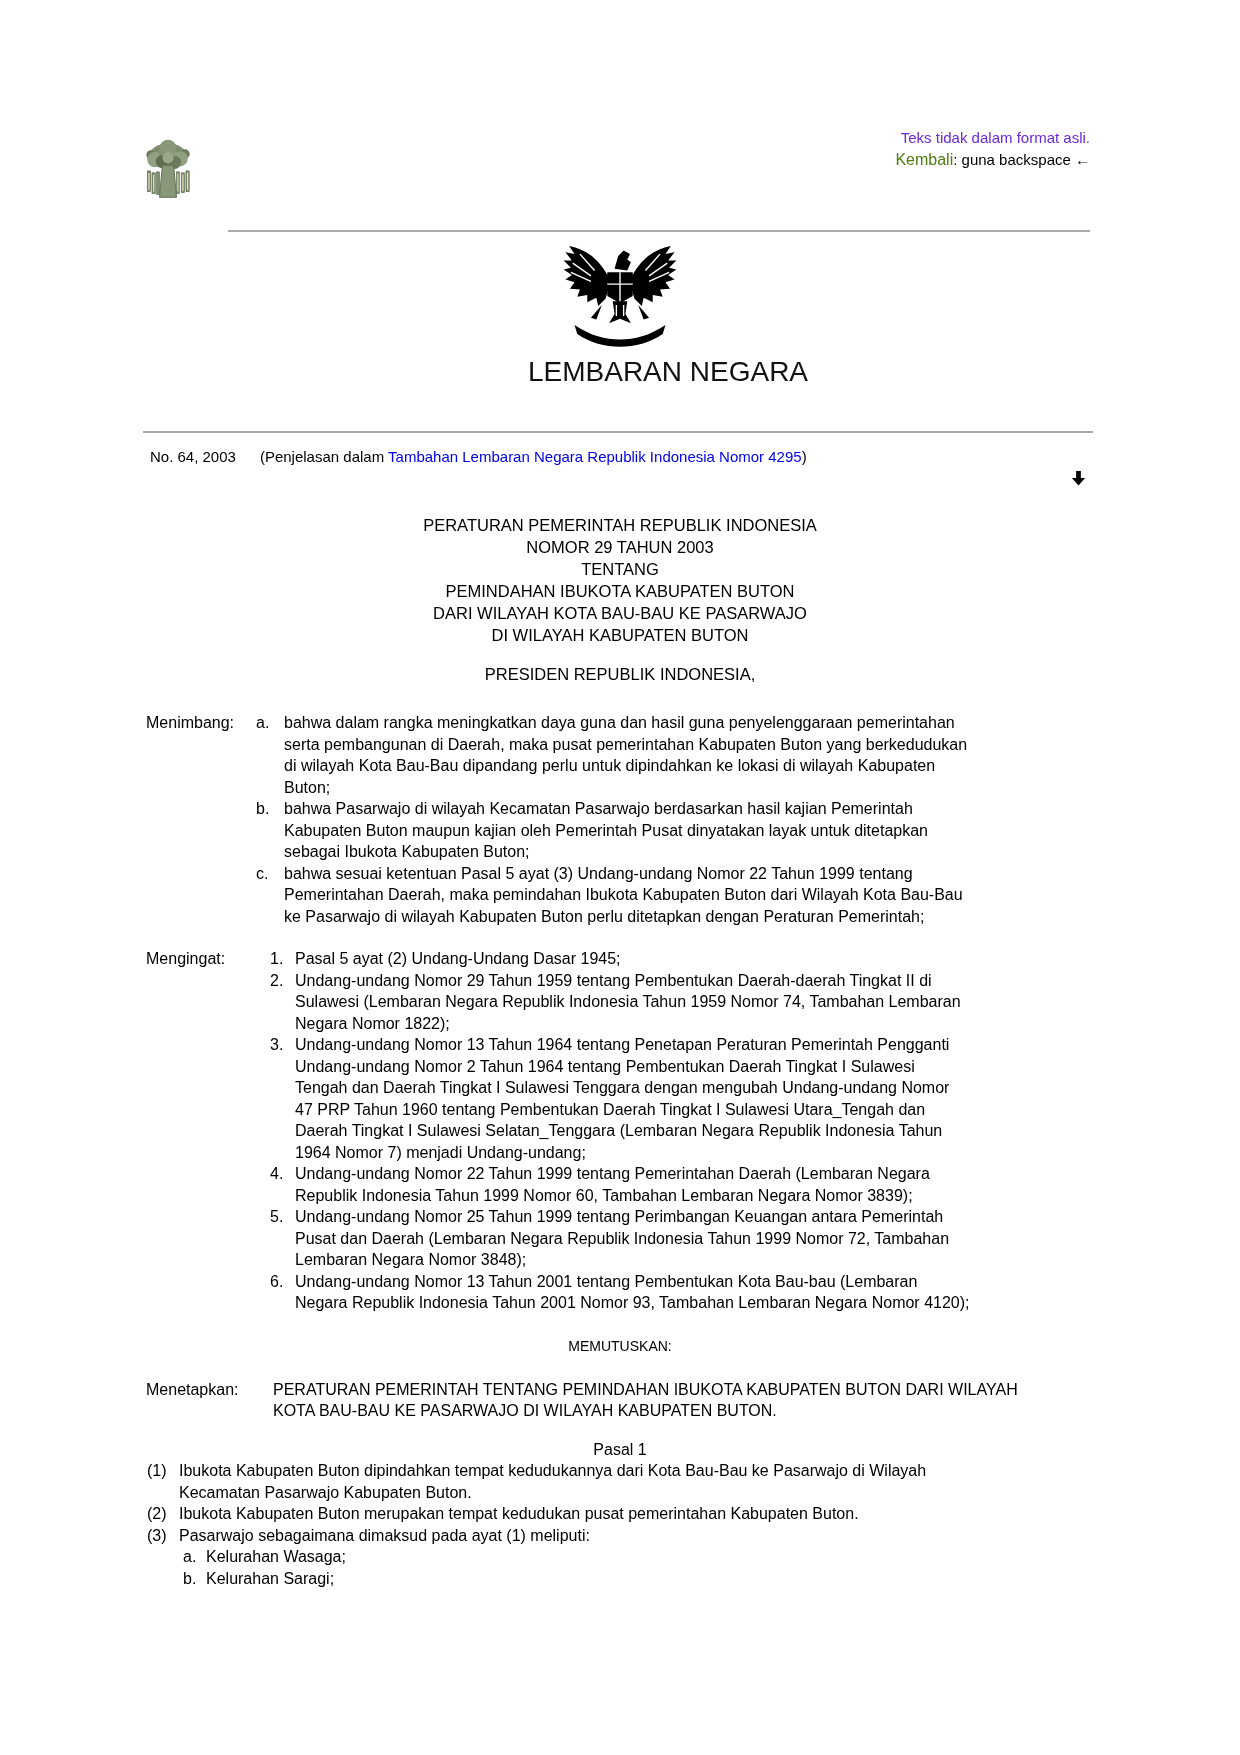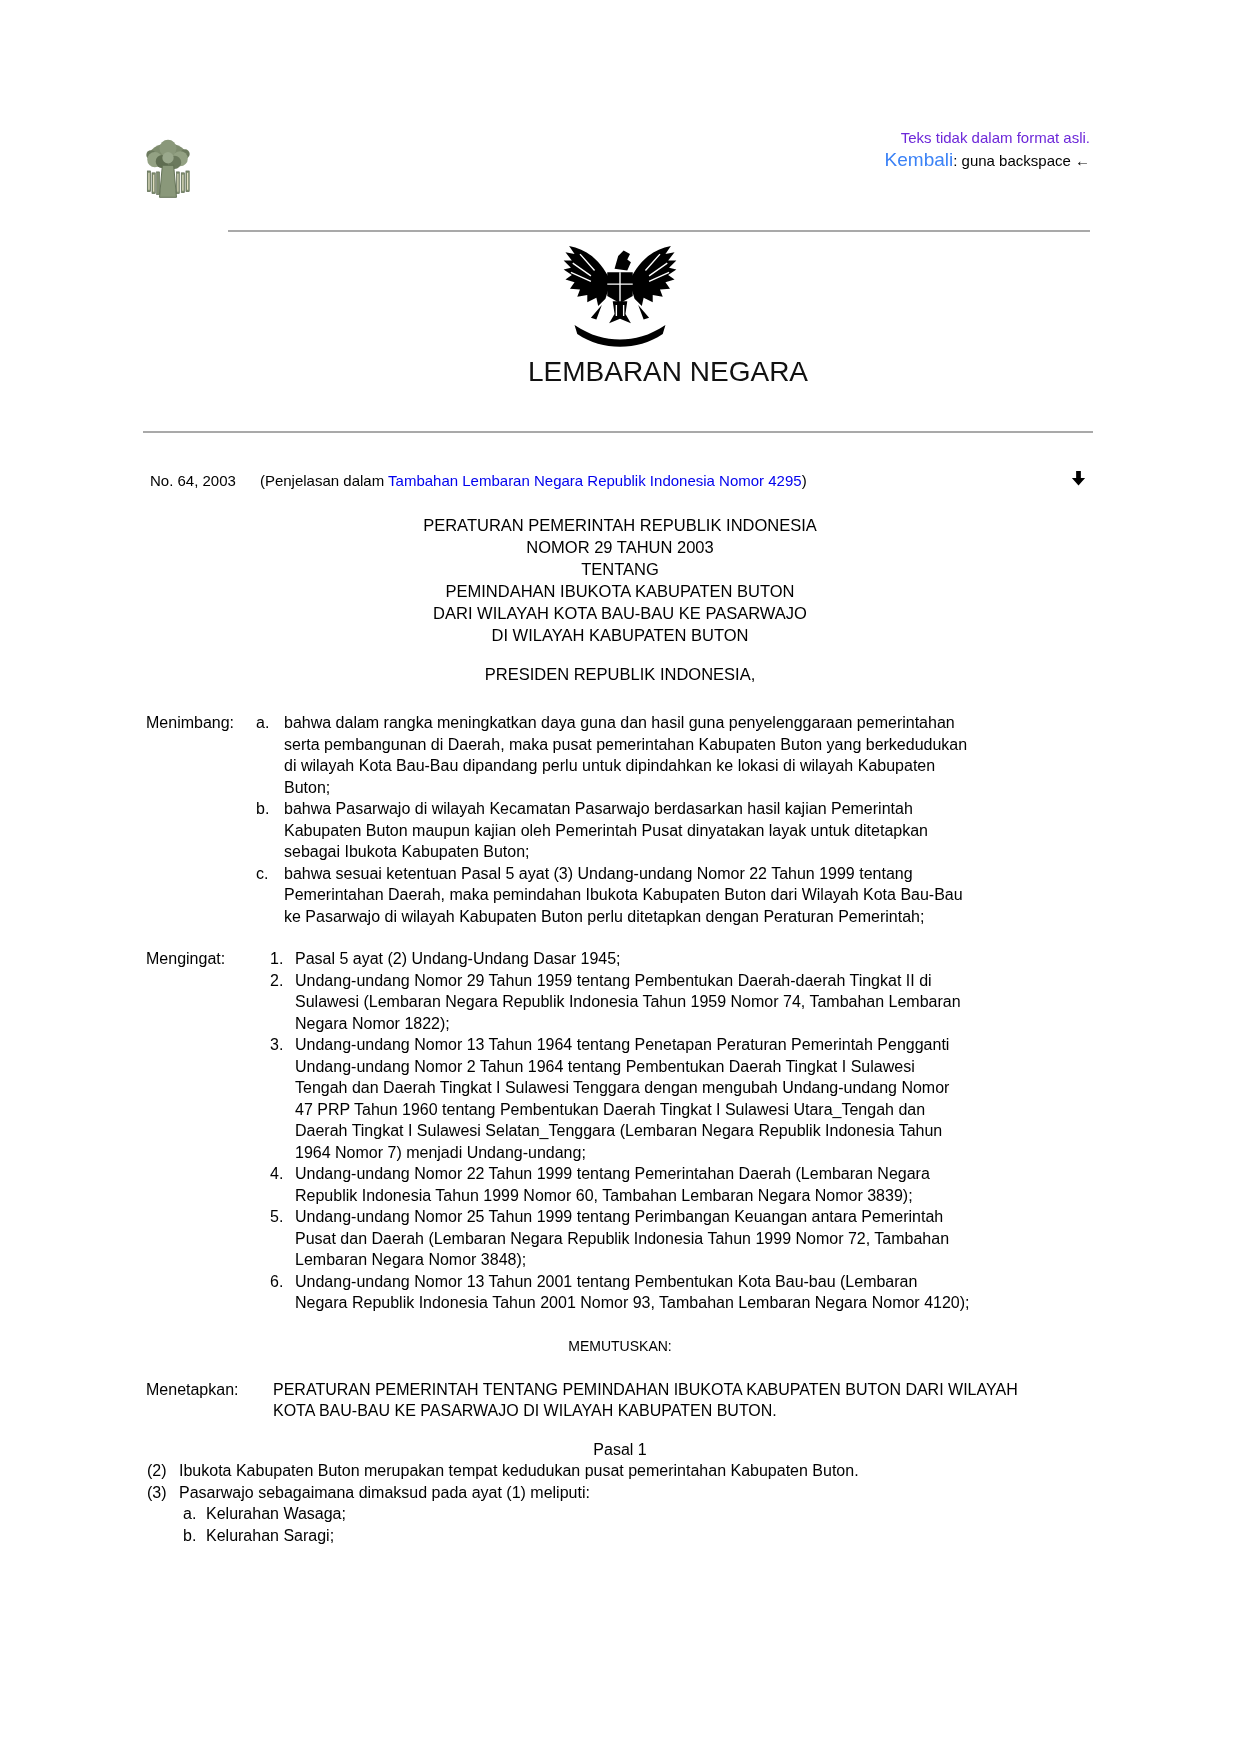--- a/index.html
+++ b/index.html
@@ -6,35 +6,35 @@
   body{
     width:1240px;height:1755px;background:#ffffff;position:relative;
     font-family:"Liberation Sans",sans-serif;color:#000;overflow:hidden;
   }
   .abs{position:absolute;}
 
   
   .notice{right:150px;top:128px;text-align:right;line-height:20px;}
   .notice-line1{font-size:15px;color:#6d28d9;}
   .notice-line2{font-size:15px;margin-top:2px;}
-  .back-link{color:#3b82f6;font-size:19px;cursor:pointer;}
+  .back-link{color:#4d7c0f;font-size:16px;cursor:pointer;}
 
   
   .rule{height:2px;background:#a9a9a9;}
   .rule1{top:230px;left:228px;width:862px;}
   .rule2{top:431px;left:143px;width:950px;}
 
   
   .site-logo{left:139px;top:137px;}
   .garuda{left:560px;top:239px;}
 
   
   .masthead{top:356px;left:0;width:1240px;text-align:center;
     font-size:28px;line-height:31px;color:#111;padding-left:48px;}
-  .gazette-line{top:472px;left:150px;font-size:15px;white-space:nowrap;}
+  .gazette-line{top:448px;left:150px;font-size:15px;white-space:nowrap;}
   .gazette-expl{margin-left:24px;}
   .expl-link{color:#0000EE;cursor:pointer;}
   .down-arrow{left:1070px;top:470px;}
 
   
   .doc{top:514px;left:0;width:1240px;font-size:16px;line-height:21.5px;}
   .centered{text-align:center;}
   .title-block{font-size:16.5px;line-height:22px;}
   .salutation{font-size:16.5px;line-height:22px;margin-top:17px;}
   .row{display:flex;padding-left:146px;margin-top:0;}
@@ -194,20 +194,23 @@
 
   <div class="row sec-menetapkan">
     <div class="row-label lbl-menetapkan">Menetapkan:</div>
     <div class="body-menetapkan">PERATURAN PEMERINTAH TENTANG PEMINDAHAN IBUKOTA KABUPATEN BUTON DARI WILAYAH KOTA BAU-BAU KE PASARWAJO DI WILAYAH KABUPATEN BUTON.</div>
   </div>
 
   <div class="centered pasal-heading">Pasal 1</div>
 
   <div class="pasal-items">
     <div class="hang-p">
+      <span class="marker">(1)</span><span>Ibukota Kabupaten Buton dipindahkan tempat kedudukannya dari Kota Bau-Bau ke Pasarwajo di Wilayah Kecamatan Pasarwajo Kabupaten Buton.</span>
+    </div>
+    <div class="hang-p">
       <span class="marker">(2)</span><span>Ibukota Kabupaten Buton merupakan tempat kedudukan pusat pemerintahan Kabupaten Buton.</span>
     </div>
     <div class="hang-p">
       <span class="marker">(3)</span><span>Pasarwajo sebagaimana dimaksud pada ayat (1) meliputi:</span>
     </div>
     <div class="sub-item">
       <span class="marker">a.</span><span>Kelurahan Wasaga;</span>
     </div>
     <div class="sub-item">
       <span class="marker">b.</span><span>Kelurahan Saragi;</span>

